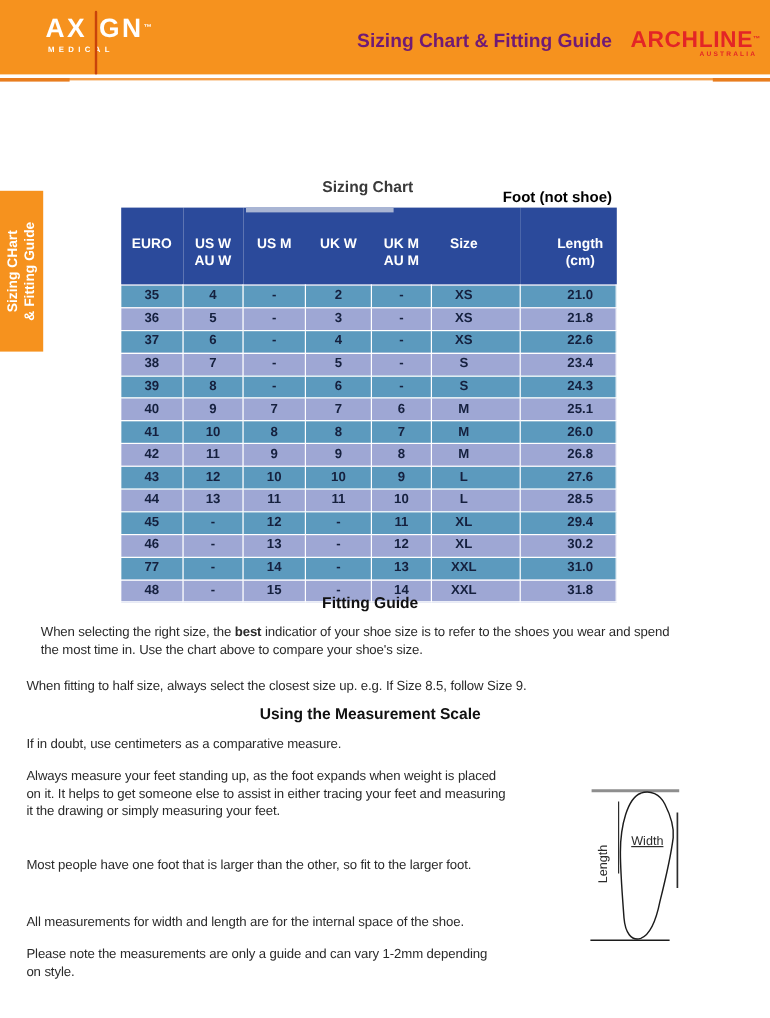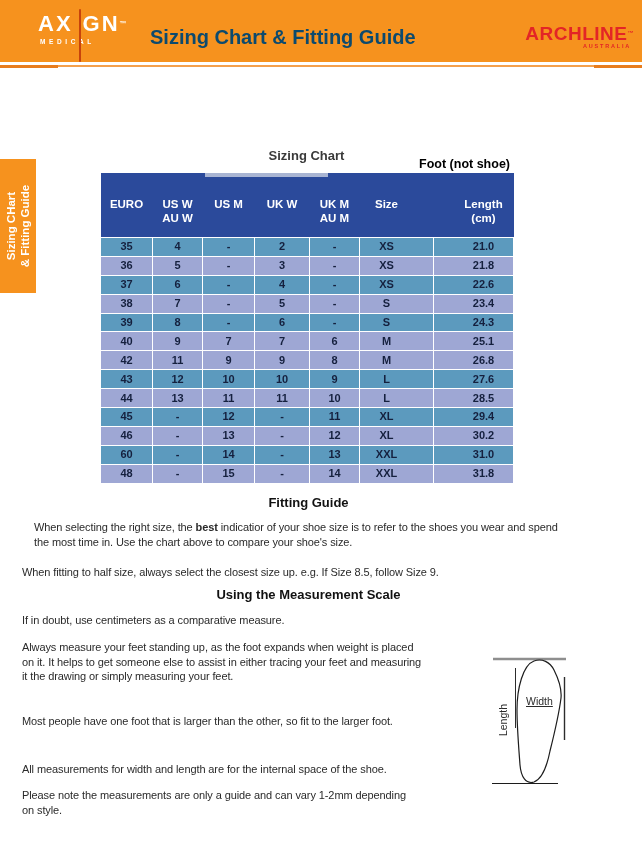--- a/index.html
+++ b/index.html
@@ -7,22 +7,22 @@
         font-family:"Liberation Sans",sans-serif;}
 
   
   .header-band{position:absolute;left:0;top:0;width:642px;height:62px;background:#F6921E;}
   .axign-logo{position:absolute;left:38px;top:12px;width:90px;color:#fff;}
   .axign-word{font-size:22px;font-weight:bold;letter-spacing:2px;line-height:24px;white-space:nowrap;}
   .axgap{display:inline-block;width:10px;}
   .tm{font-size:7px;vertical-align:top;font-weight:bold;}
   .axign-sub{font-size:6.5px;font-weight:bold;letter-spacing:3.6px;margin-top:2px;padding-left:2px;white-space:nowrap;}
   .axign-line{position:absolute;left:41px;top:-3px;width:2px;height:53px;background:#C8430B;border-radius:1px;}
-  .header-title{position:absolute;left:150px;top:26px;width:360px;text-align:left;
-                font-size:20px;font-weight:bold;color:#0c4a6e;white-space:nowrap;}
+  .header-title{position:absolute;left:150px;top:26px;width:360px;text-align:right;
+                font-size:16px;font-weight:bold;color:#701a75;white-space:nowrap;}
   .archline-logo{position:absolute;right:8px;top:24px;text-align:right;color:#E32526;}
   .arch-word{font-size:19px;font-weight:bold;letter-spacing:.5px;line-height:19px;white-space:nowrap;}
   .tm2{font-size:6px;vertical-align:top;}
   .arch-sub{font-size:5.5px;font-weight:bold;letter-spacing:1.8px;margin-right:3px;}
   .header-rule{position:absolute;top:65px;left:0;width:642px;height:3px;}
   .header-rule .mid{position:absolute;left:0;top:0;width:100%;height:2px;background:#F4A04C;}
   .header-rule .cap-left{position:absolute;left:0;top:0;width:58px;height:3px;background:#E87D1E;}
   .header-rule .cap-right{position:absolute;right:0;top:0;width:48px;height:3px;background:#E87D1E;}
 
   
@@ -185,20 +185,29 @@
         </tr>
         <tr class="row-b">
           <td>40</td>
           <td>9</td>
           <td>7</td>
           <td>7</td>
           <td>6</td>
           <td>M</td>
           <td>25.1</td>
         </tr>
+        <tr class="row-a">
+          <td>41</td>
+          <td>10</td>
+          <td>8</td>
+          <td>8</td>
+          <td>7</td>
+          <td>M</td>
+          <td>26.0</td>
+        </tr>
         <tr class="row-b">
           <td>42</td>
           <td>11</td>
           <td>9</td>
           <td>9</td>
           <td>8</td>
           <td>M</td>
           <td>26.8</td>
         </tr>
         <tr class="row-a">
@@ -231,21 +240,21 @@
         <tr class="row-b">
           <td>46</td>
           <td>-</td>
           <td>13</td>
           <td>-</td>
           <td>12</td>
           <td>XL</td>
           <td>30.2</td>
         </tr>
         <tr class="row-a">
-          <td>60</td>
+          <td>77</td>
           <td>-</td>
           <td>14</td>
           <td>-</td>
           <td>13</td>
           <td>XXL</td>
           <td>31.0</td>
         </tr>
         <tr class="row-b">
           <td>48</td>
           <td>-</td>

